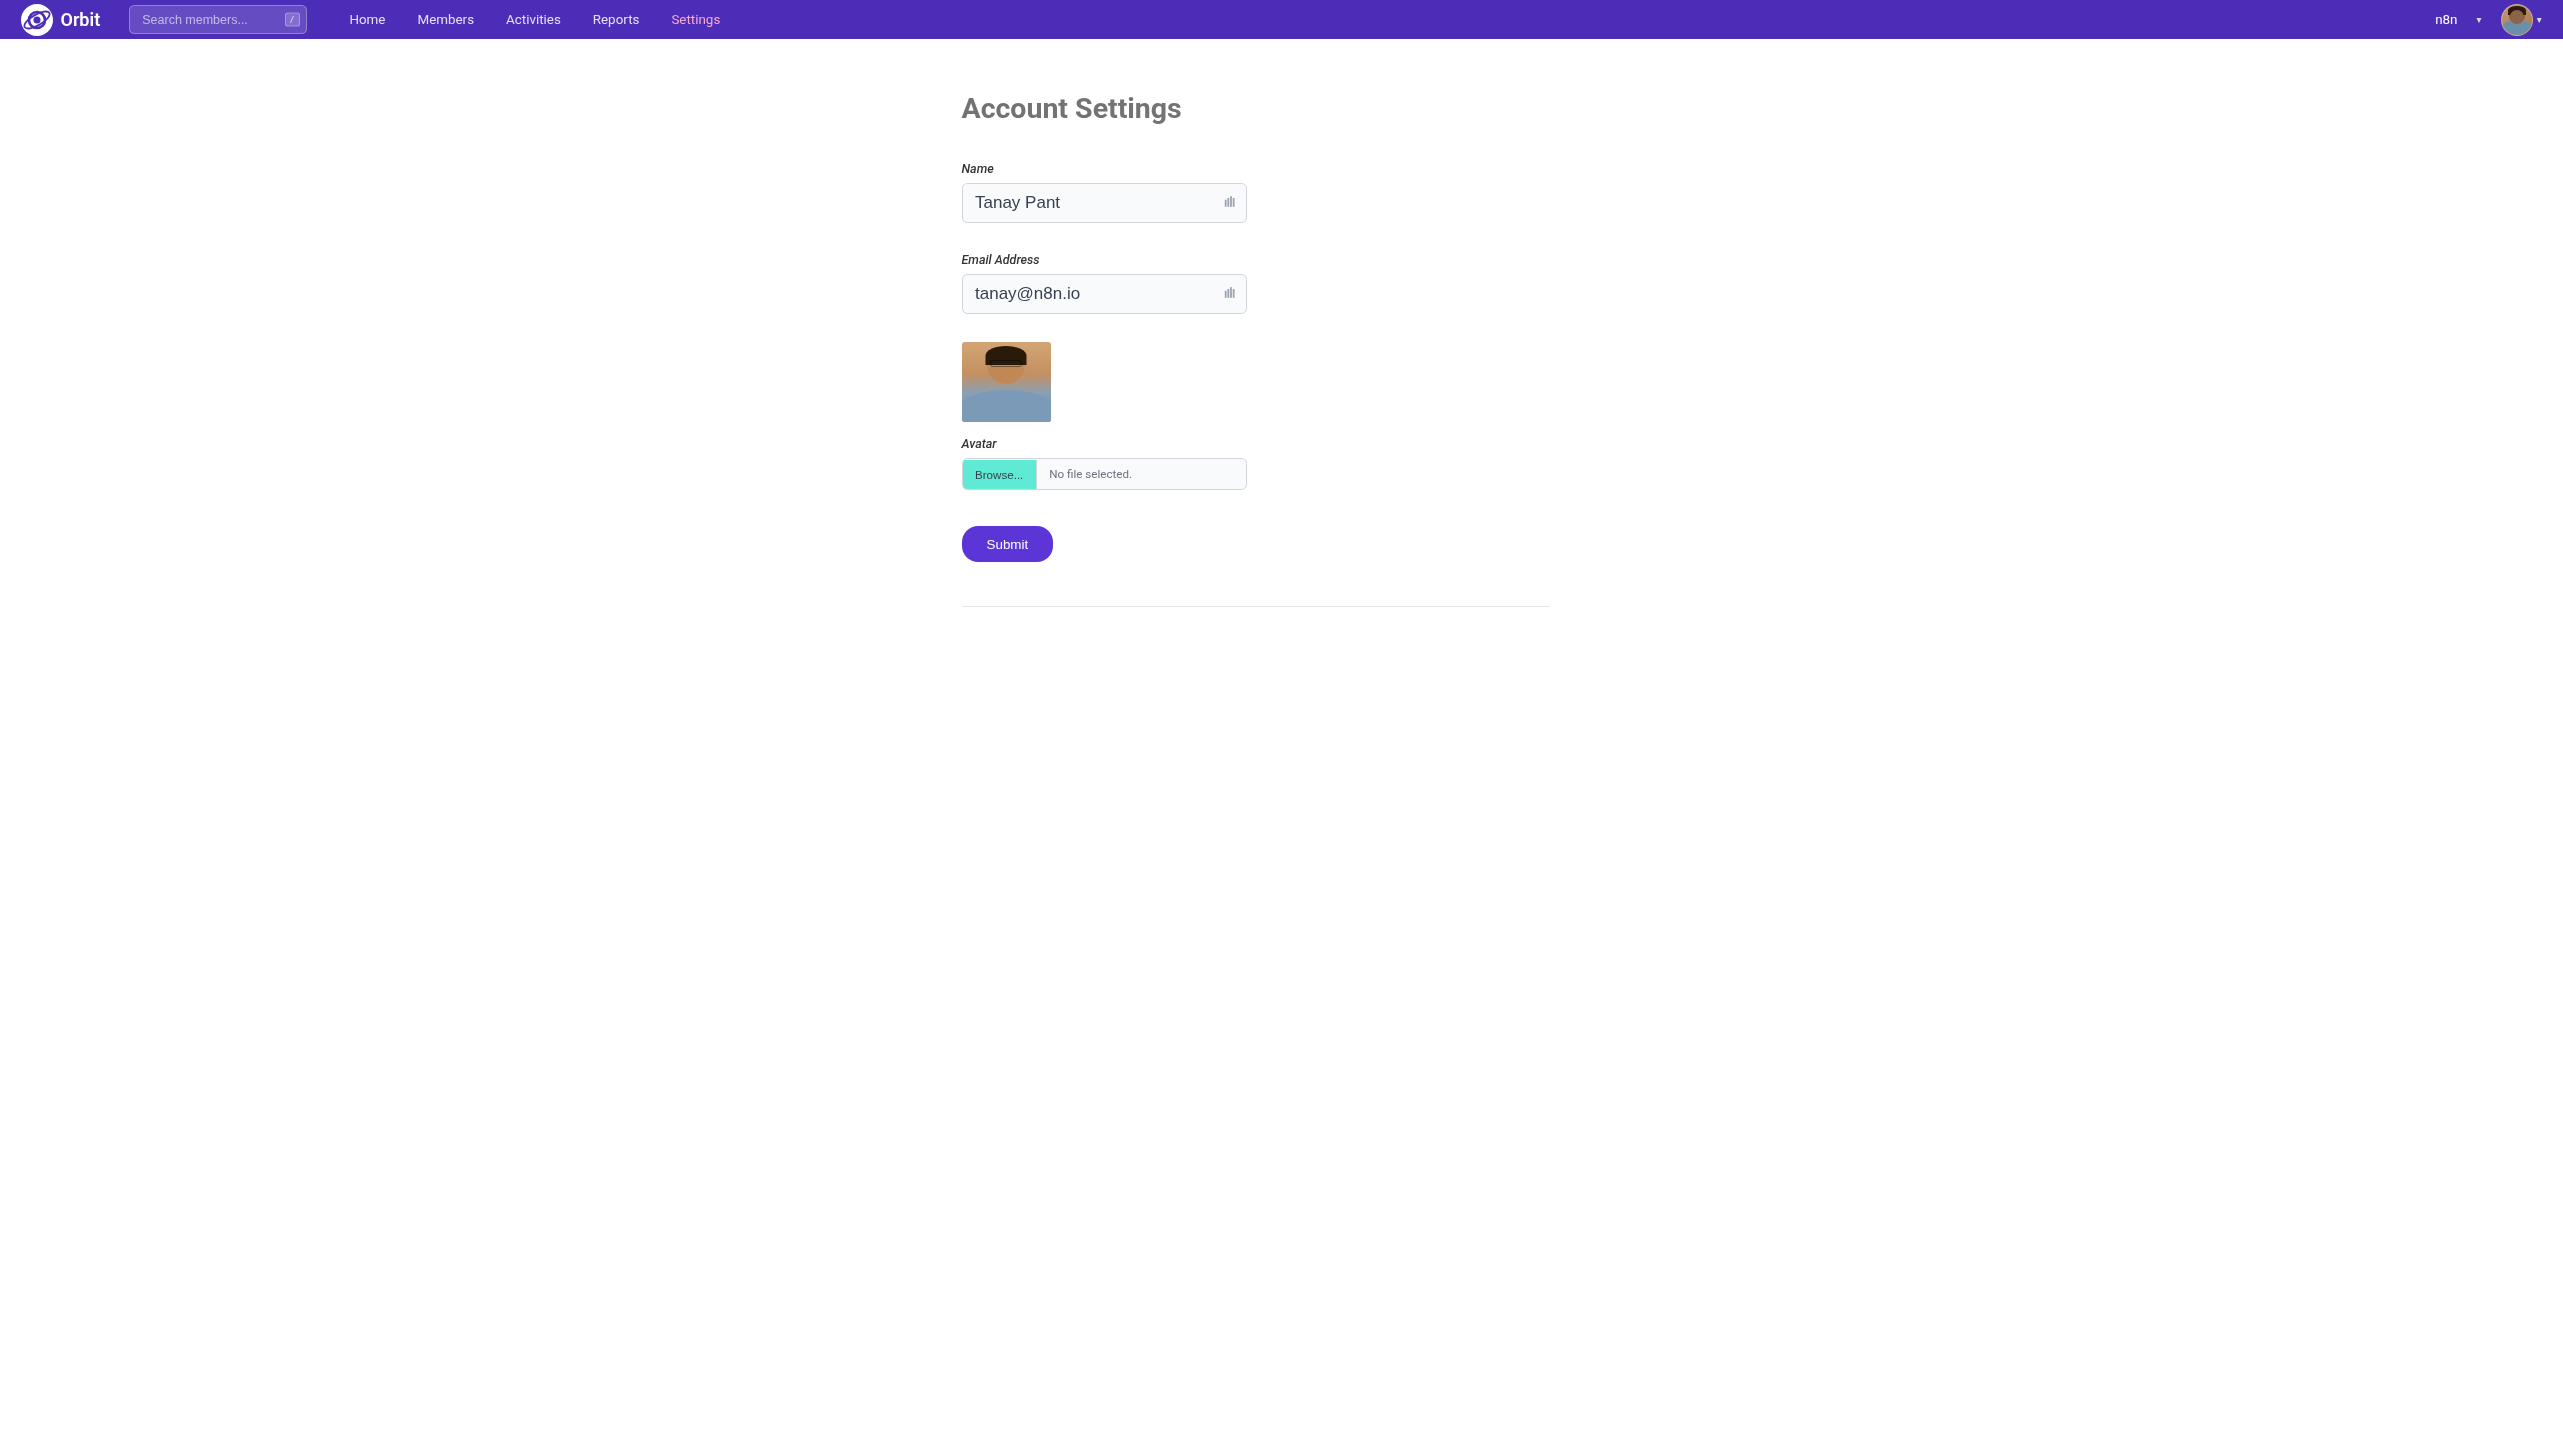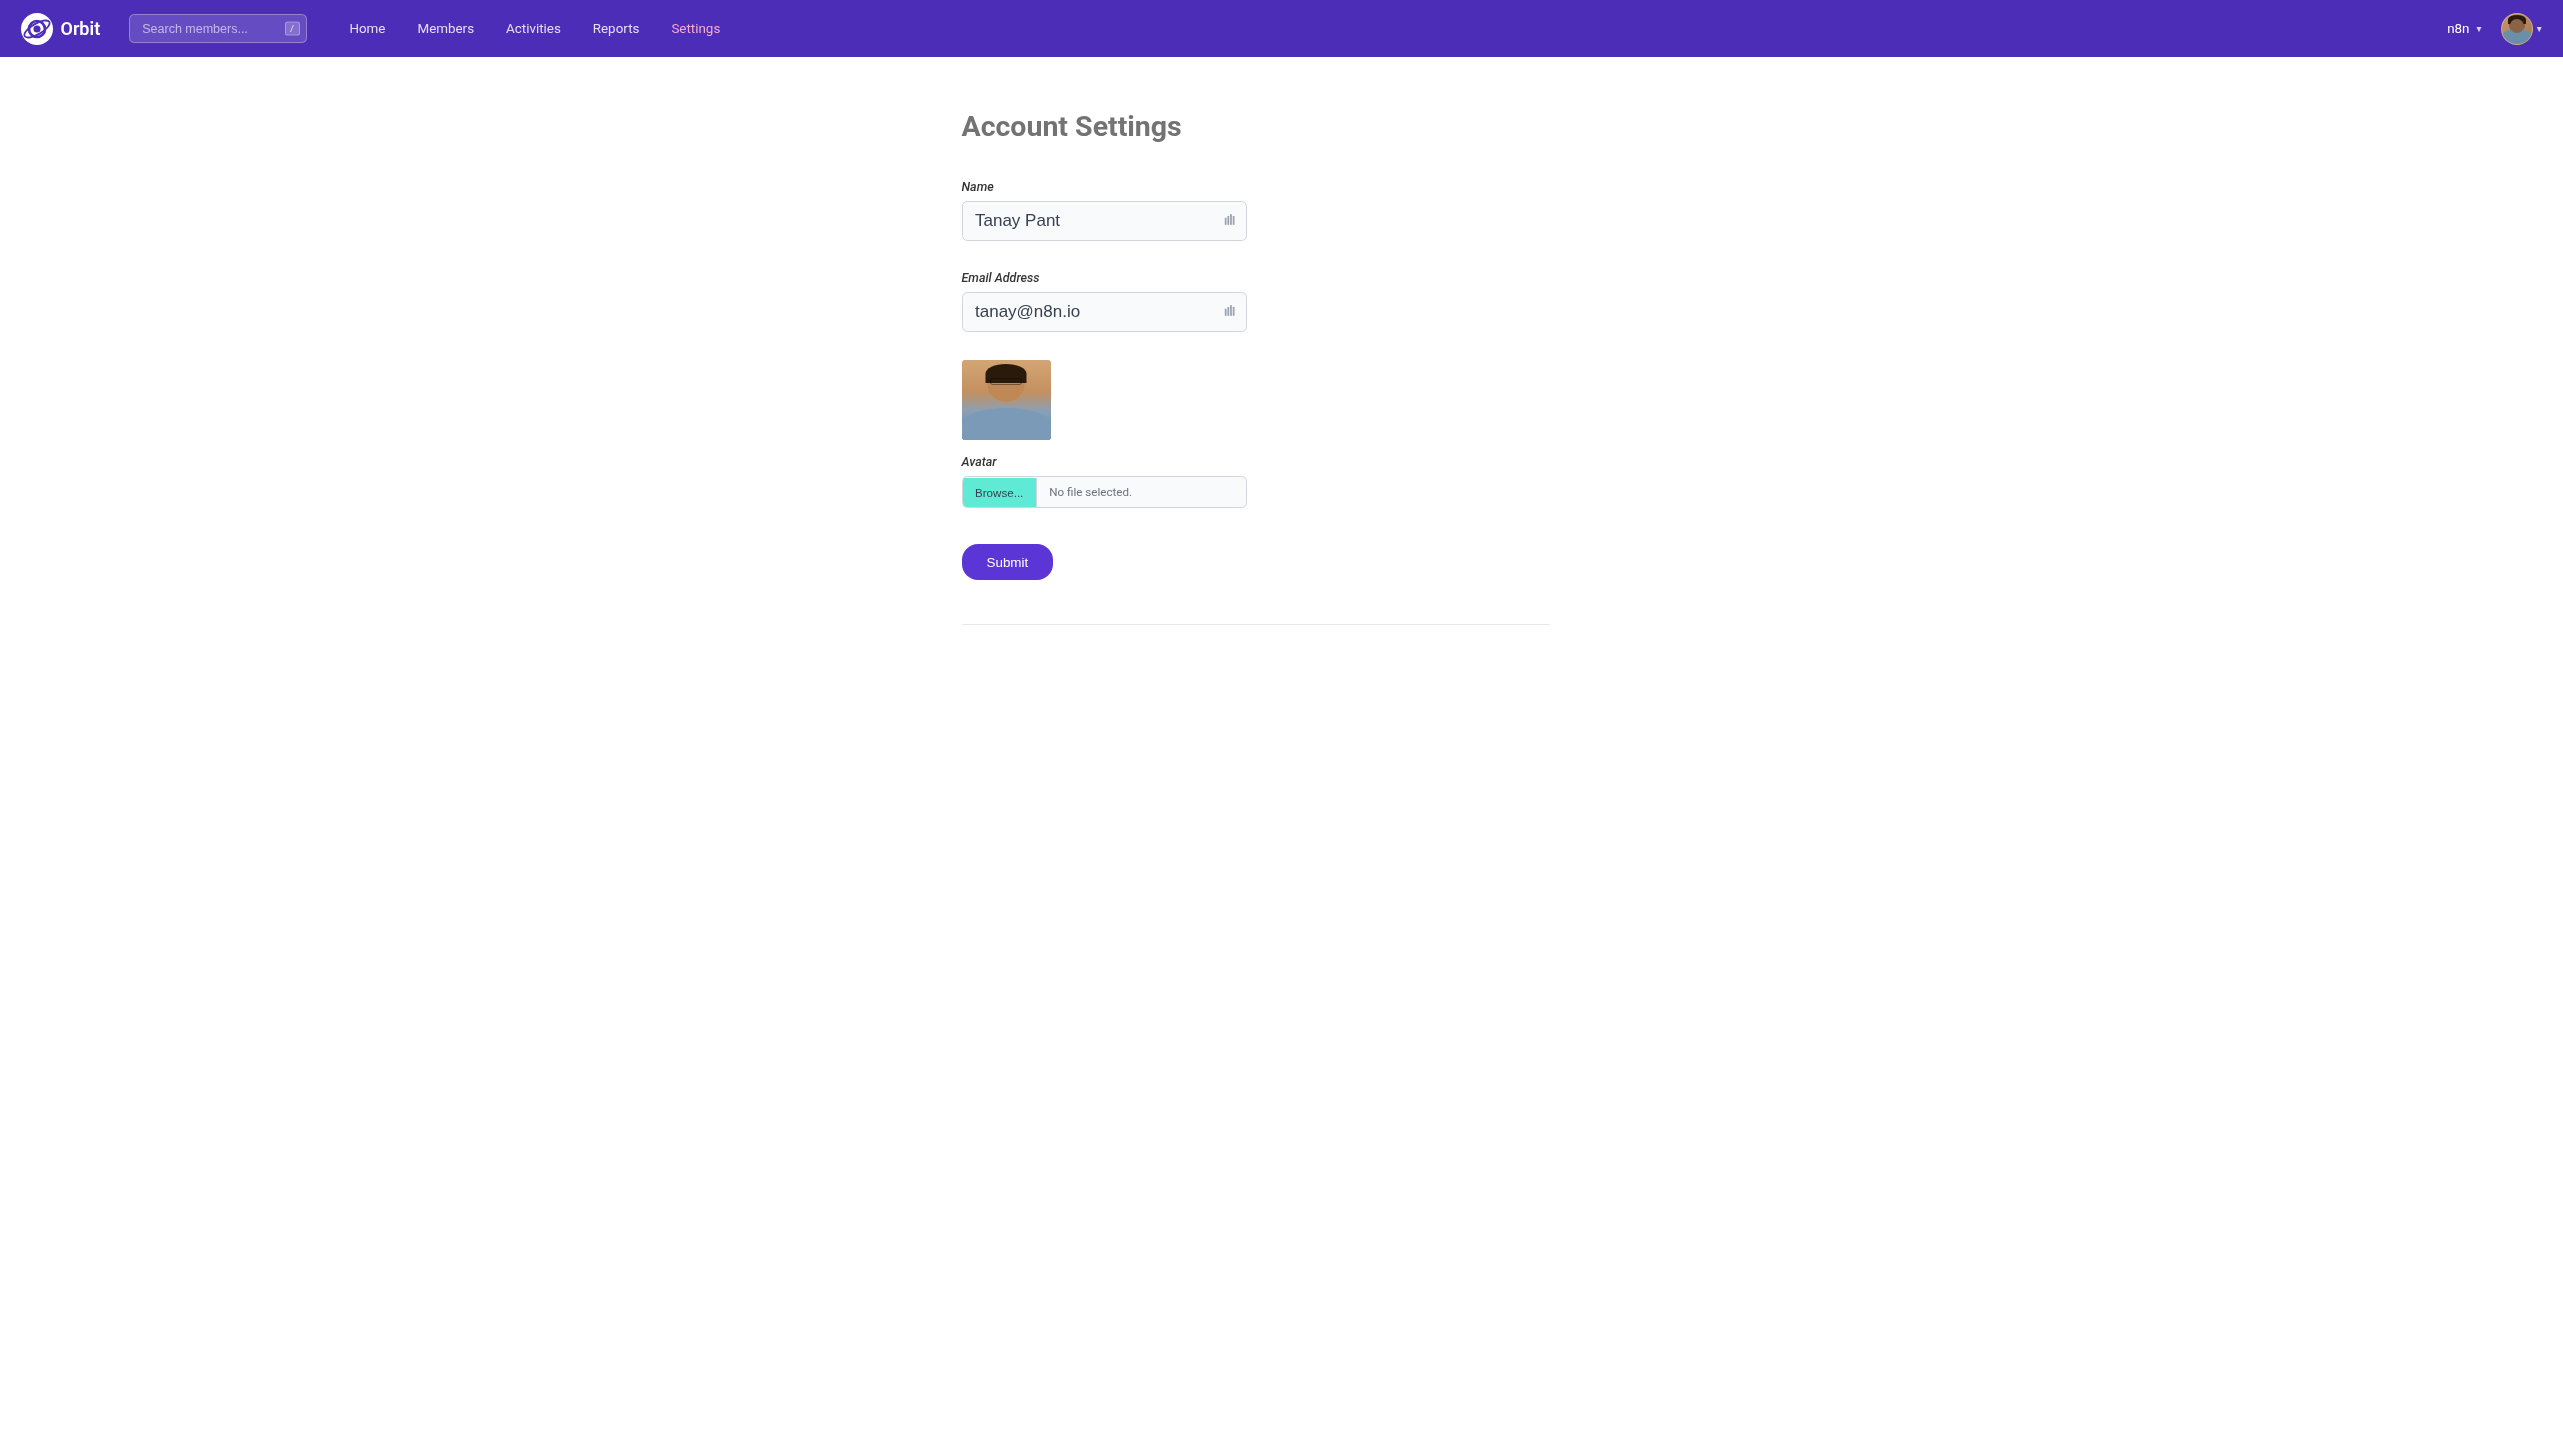--- a/index.html
+++ b/index.html
@@ -14,21 +14,21 @@
       color: #1a1a2e;
       min-height: 100vh;
     }
 
     
     .navbar {
       background: #4c2db8;
       display: flex;
       align-items: center;
       padding: 0 21.4px;
-      height: 57px;
+      height: 39px;
       gap: 28.5px;
     }
 
     .navbar-logo {
       display: flex;
       align-items: center;
       gap: 7.1px;
       text-decoration: none;
       flex-shrink: 0;
     }
@@ -96,21 +96,21 @@
     .navbar-right {
       display: flex;
       align-items: center;
       gap: 10.7px;
       margin-left: auto;
     }
 
     .workspace-selector {
       display: flex;
       align-items: center;
-      gap: 7px;
+      gap: 19px;
       color: #ffffff;
       font-size: 13.4px;
       cursor: pointer;
       padding: 5.3px 9px;
       border-radius: 5.3px;
     }
 
     .chevron-down {
       font-size: 9.8px;
       opacity: 0.8;

